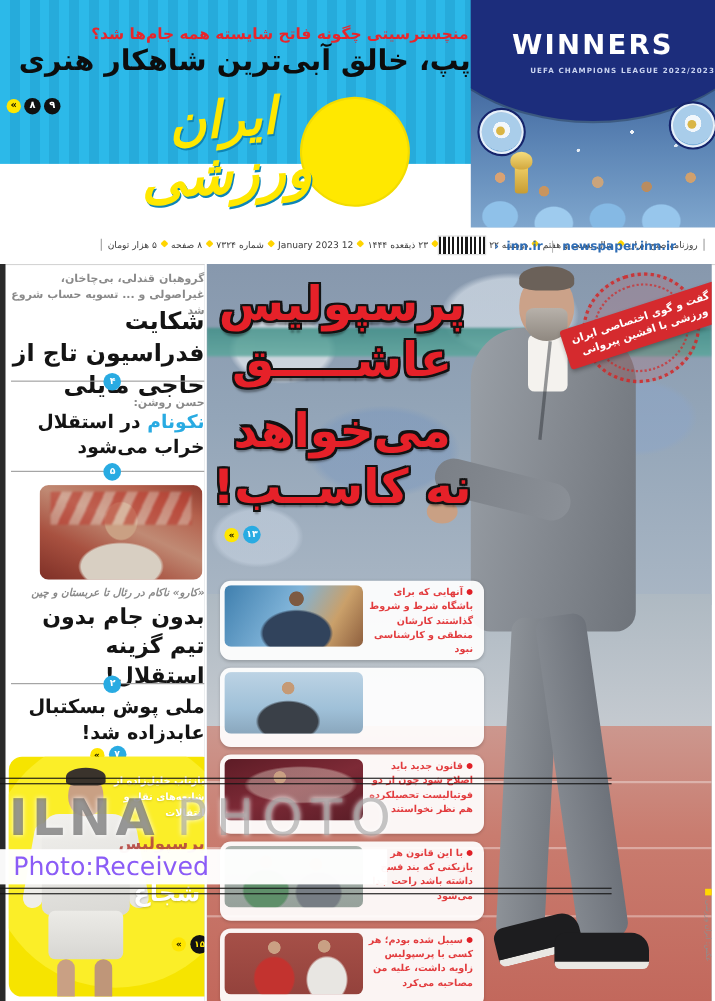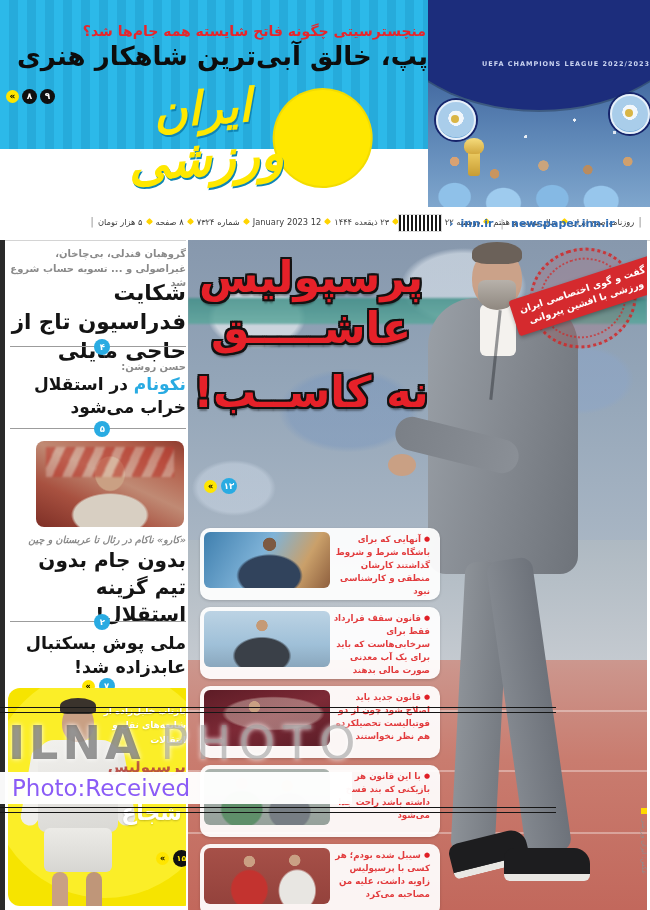--- a/index.html
+++ b/index.html
@@ -196,20 +196,21 @@
     <div class="logo-text">
       <div class="logo-l1">ایران</div>
       <div class="logo-l2">ورزشی</div>
     </div>
   </div>
 
   <div class="abs winners">
     <div class="fanlayer"></div>
     <div class="trophy"></div>
     <div class="arch"></div>
+    <div class="winners-title">WINNERS</div>
     <div class="winners-sub">UEFA CHAMPIONS LEAGUE 2022/2023</div>
     <div class="mc-badge mc-left"></div>
     <div class="mc-badge mc-right"></div>
   </div>
 </div>
 
 <div class="abs headerbar">
   <div class="dateline">
     <span class="endbar">|</span>
     <span>روزنامه صبح ایران</span>
@@ -312,36 +313,36 @@
     <div class="stamp-circle"></div>
     <div class="stamp-banner">
       <div>گفت و گوی اختصاصی ایران</div>
       <div>ورزشی با افشین پیروانی</div>
     </div>
   </div>
 
   <div class="main-headline">
     <div class="hl">پرسپولیس</div>
     <div class="hl hl-gap">عاشـــــق</div>
+    <div class="hl">می‌خواهد</div>
     <div class="hl">نه کاســب!</div>
   </div>
 
   <div class="main-pages">
     <span class="yarrow">«</span>
     <span class="bluecirc">۱۳</span>
   </div>
 
   <div class="quotes">
     <div class="qcard">
       <div class="q-thumb t1"></div>
       <div class="q-text">آنهایی که برای باشگاه شرط و شروط گذاشتند کارشان منطقی و کارشناسی نبود</div>
     </div>
     <div class="qcard">
       <div class="q-thumb t2"></div>
-      <div class="q-text">قانون سقف قرارداد فقط برای سرخابی‌هاست که باید برای یک آب معدنی صورت مالی بدهند</div>
     </div>
     <div class="qcard">
       <div class="q-thumb t3"></div>
       <div class="q-text">قانون جدید باید اصلاح شود چون از دو فوتبالیست تحصیلکرده هم نظر نخواستند</div>
     </div>
     <div class="qcard">
       <div class="q-thumb t4"></div>
       <div class="q-text">با این قانون هر بازیکنی که بند فسخ داشته باشد راحت جدا می‌شود</div>
     </div>
     <div class="qcard">

